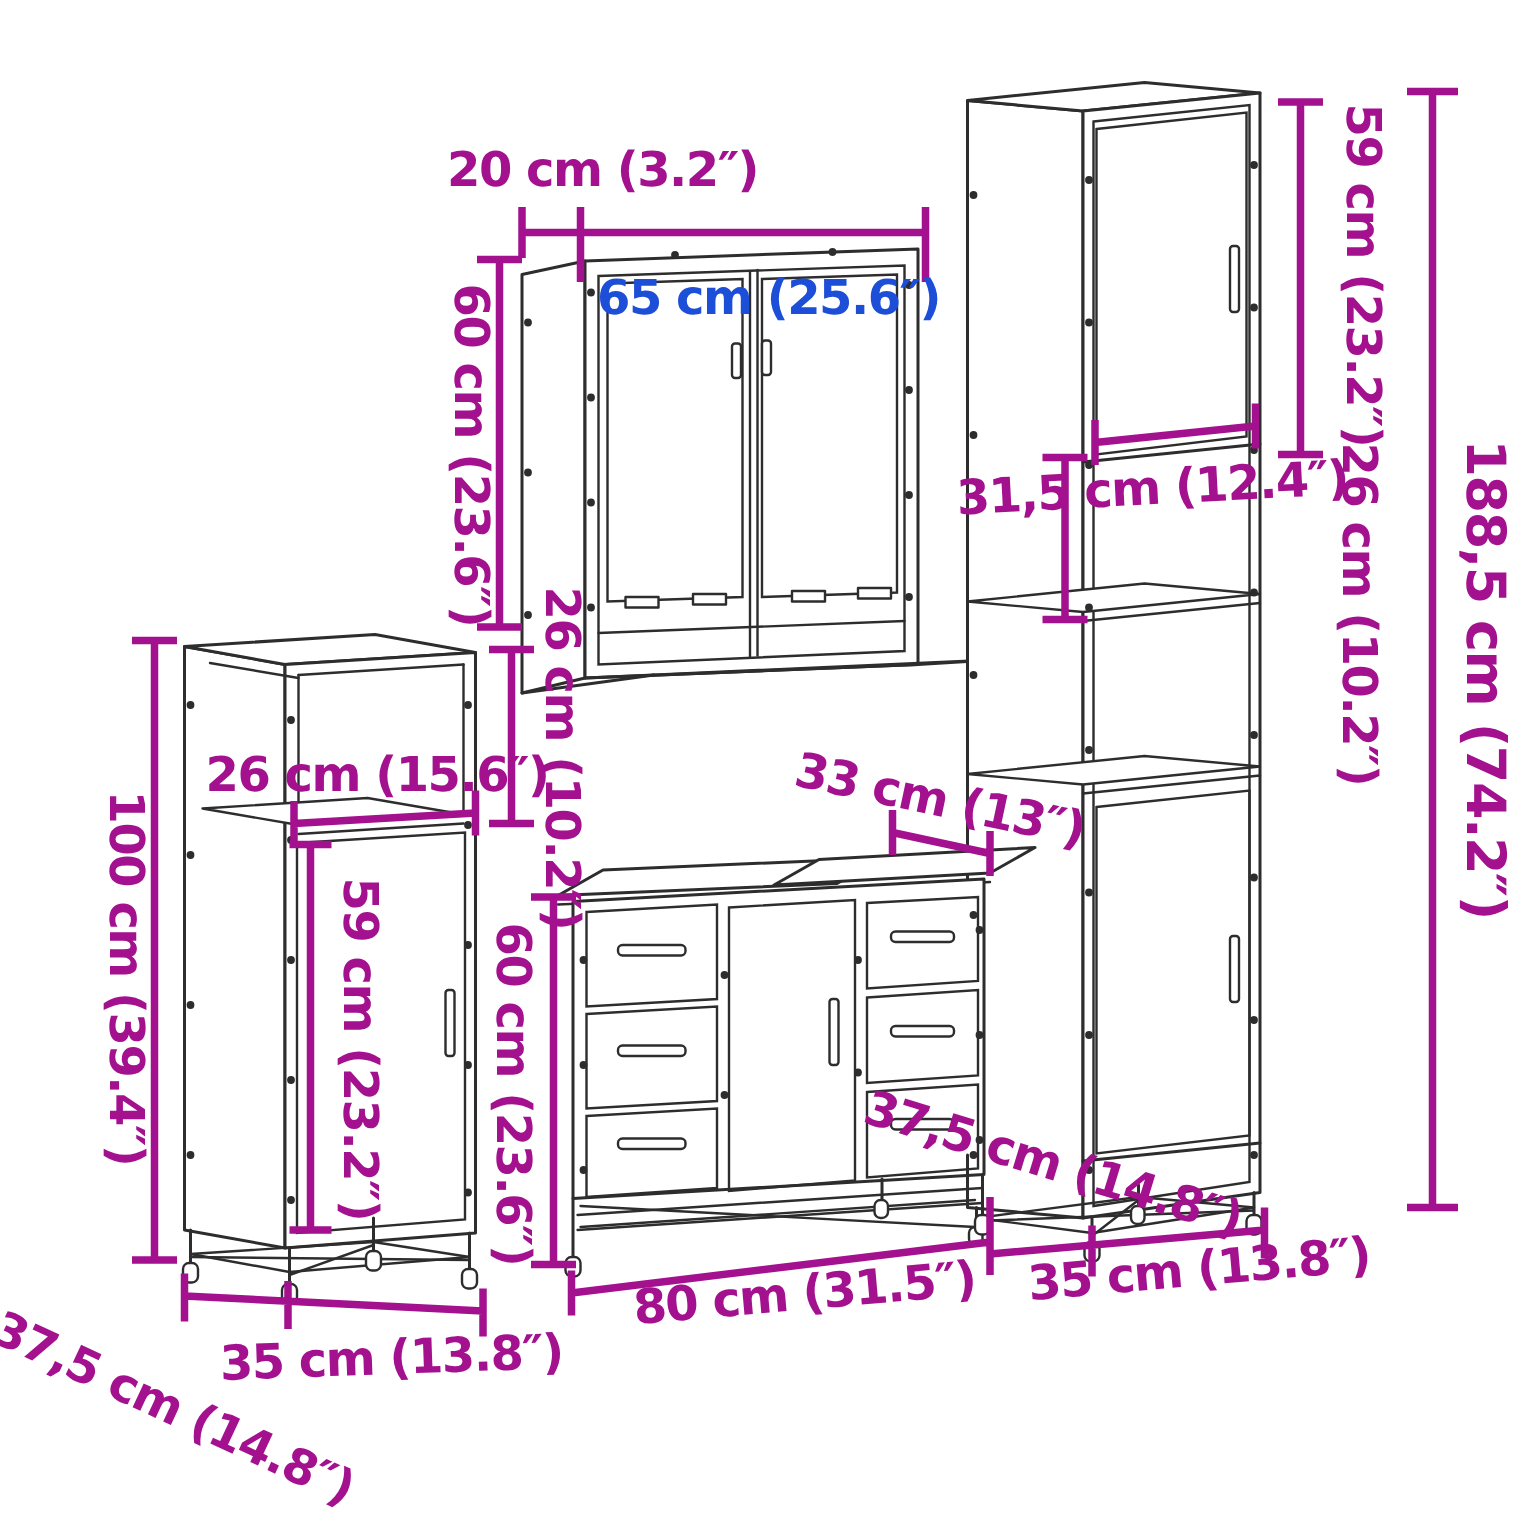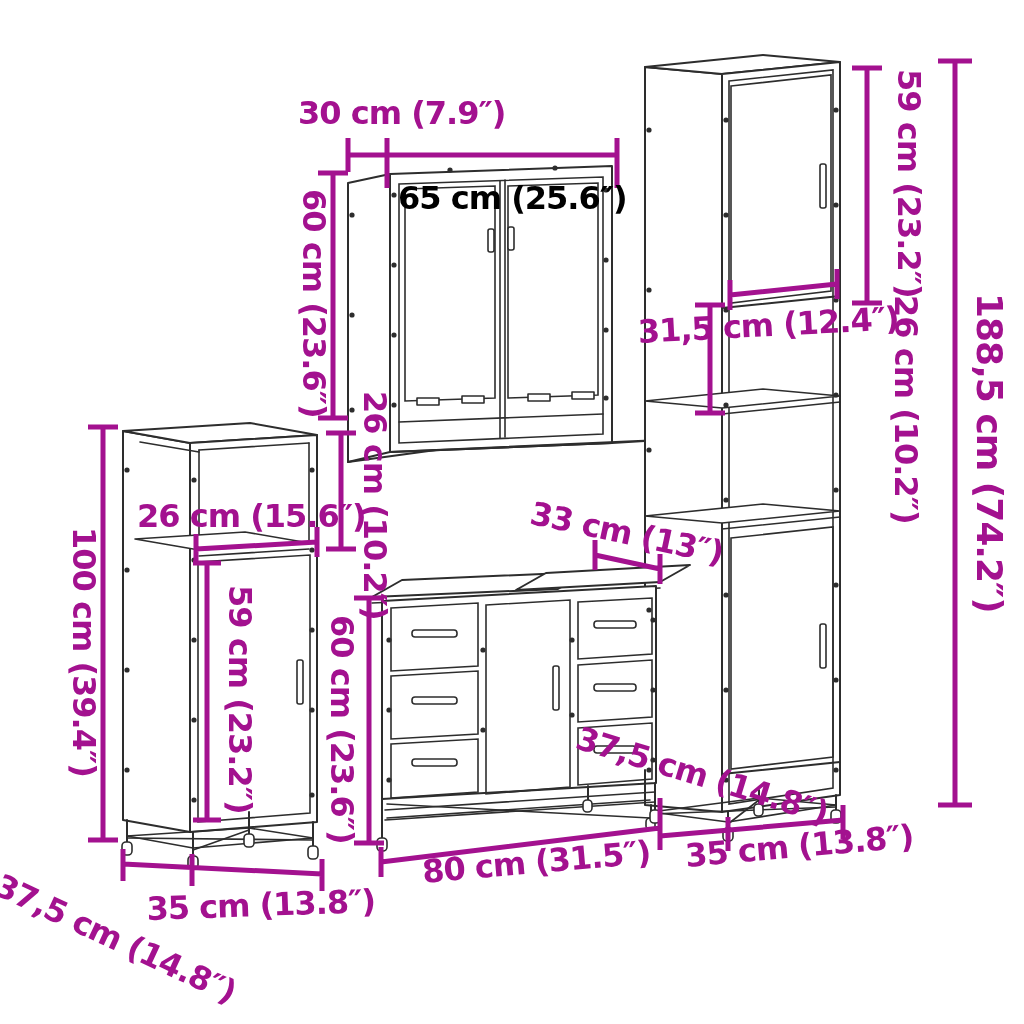--- a/index.html
+++ b/index.html
@@ -221,22 +221,22 @@
     <path class="dimstroke" d="M369,598 V843 M354,598 H384 M354,843 H384" stroke="#A3118F"></path>
     <path class="dimstroke" d="M381,862 L660,828 M381,847 V877 M660,798 V850" stroke="#A3118F"></path>
     <path class="dimstroke" d="M660,836 L843,820 M728,817 V851 M843,805 V839" stroke="#A3118F"></path>
     <path class="dimstroke" d="M867,68 V303 M852,68 H882 M852,303 H882" stroke="#A3118F"></path>
     <path class="dimstroke" d="M730,295 L837,284 M730,280 V310 M837,269 V299" stroke="#A3118F"></path>
     <path class="dimstroke" d="M710,305 V413 M695,305 H725 M695,413 H725" stroke="#A3118F"></path>
     <path class="dimstroke" d="M955,61 V805 M938,61 H972 M938,805 H972" stroke="#A3118F"></path>
   </g>
 </svg>
 
-<div class="dim" style="left: 298px; top: 97px; color: rgb(163, 17, 143);">30 cm (7.9″)</div>
-<div class="dim" style="left: 398px; top: 182px; color: #000000;">65 cm (25.6″)</div>
+<div class="dim" style="left: 298px; top: 97px; color: rgb(163, 17, 143);">20 cm (3.2″)</div>
+<div class="dim" style="left: 398px; top: 182px; color: #1d4ed8;">65 cm (25.6″)</div>
 <div class="dim r90" style="left: 330px; top: 189px; color: rgb(163, 17, 143);">60 cm (23.6″)</div>
 <div class="dim r90" style="left: 391px; top: 391px; color: rgb(163, 17, 143);">26 cm (10.2″)</div>
 
 <div class="dim r90" style="left: 925px; top: 69px; color: rgb(163, 17, 143);">59 cm (23.2″)</div>
 <div class="dim r90" style="left: 922px; top: 295px; color: rgb(163, 17, 143);">26 cm (10.2″)</div>
 <div class="dim r90 big" style="left: 1008px; top: 293px; color: rgb(163, 17, 143);">188,5 cm (74.2″)</div>
 <div class="dim" style="left: 637px; top: 316px; transform: rotate(-3deg); color: rgb(163, 17, 143);">31,5 cm (12.4″)</div>
 <div class="dim" style="left: 582px; top: 722px; transform: rotate(17deg); color: rgb(163, 17, 143);">37,5 cm (14.8″)</div>
 <div class="dim" style="left: 684px; top: 840px; transform: rotate(-5deg); color: rgb(163, 17, 143);">35 cm (13.8″)</div>
 

